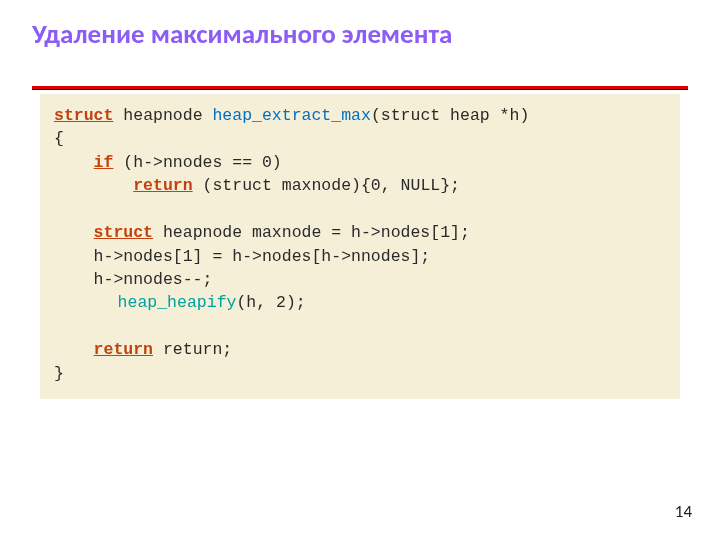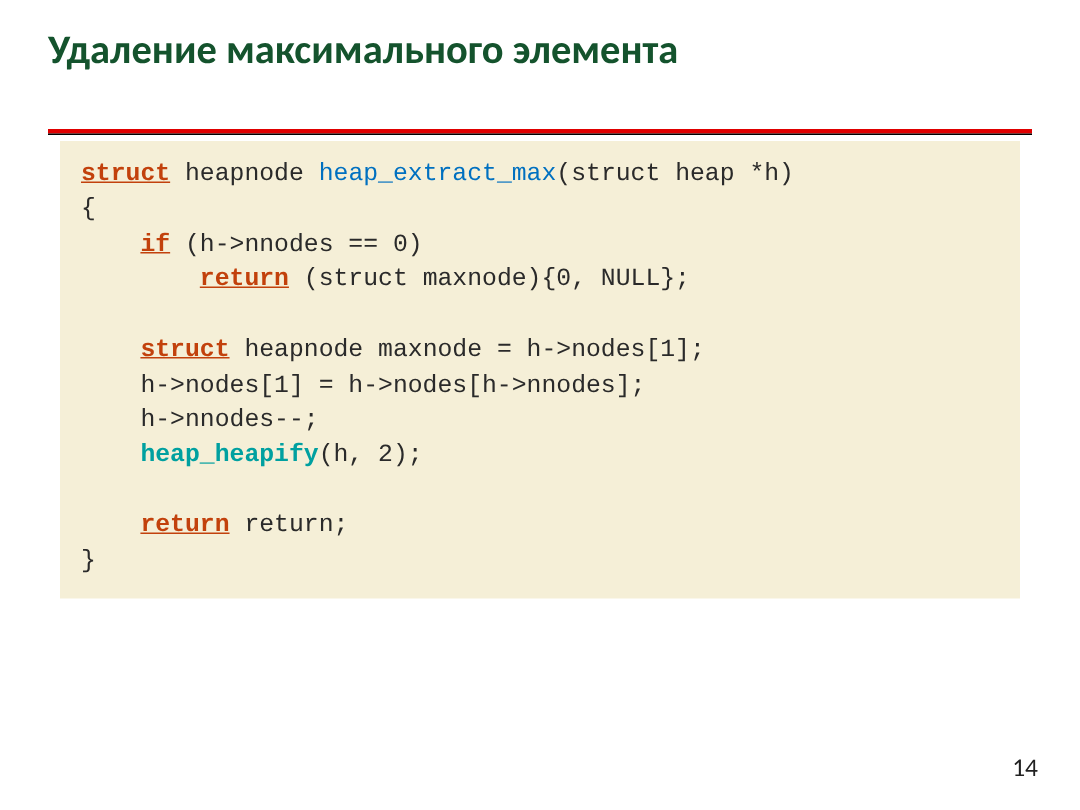--- a/index.html
+++ b/index.html
@@ -18,21 +18,21 @@
     position: relative;
     box-sizing: border-box;
   }
   .title {
     position: absolute;
     left: 32px;
     top: 18px;
     width: 640px;
     font-size: 27px;
     font-weight: 700;
-    color: #14532d;
+    color: #8b5cf6;
     line-height: 1.2;
   }
   .rule-red {
     position: absolute;
     left: 32px;
     top: 86px;
     width: 656px;
     height: 0;
     border-top: 3px solid #e00000;
   }
@@ -53,21 +53,21 @@
     box-sizing: border-box;
     padding: 10px 14px 14px 14px;
     font-family: "Consolas", "Courier New", monospace;
     font-size: 16.5px;
     line-height: 1.42;
     color: #2a2a2a;
     white-space: pre;
   }
   .kw   { font-weight: 700; color: #c2410c; text-decoration: underline; }
   .fn   { font-weight: 400; color: #0070c0; }
-  .call { font-weight: 700; color: #00a0a0; }
+  .call { font-weight: 400; color: #00a0a0; margin-left: 24px; }
   .pagenum {
     position: absolute;
     right: 28px;
     bottom: 18px;
     font-size: 17px;
     color: #222;
   }
 </style>
 </head>
 <body>

